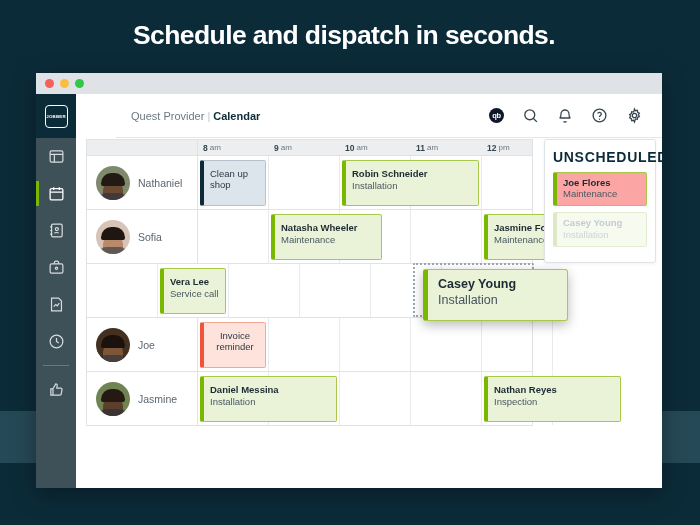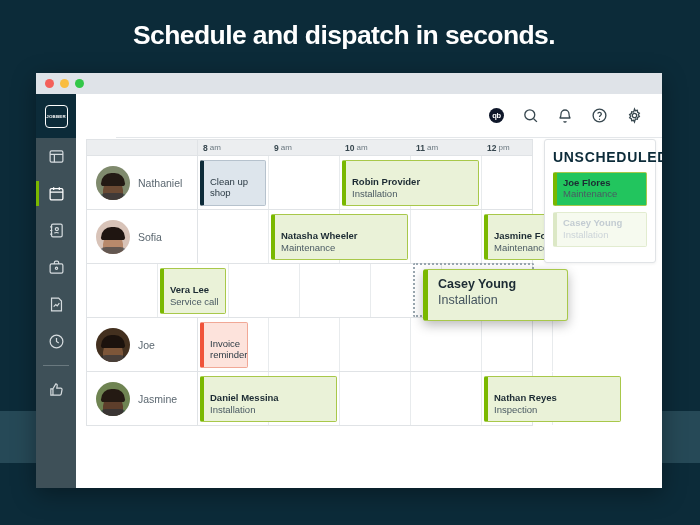--- a/index.html
+++ b/index.html
@@ -109,21 +109,21 @@
 
   .lanes { flex: 1; display: flex; position: relative; }
   .lane { width: 71px; flex-shrink: 0; border-right: 1px solid #e8ebed; }
   .lane:last-child { border-right: none; }
 
   
   .ev {
     position: absolute; top: 4px; height: 46px;
     border: 1px solid #a8c84a; border-left: 4px solid #7ab800;
     background: #eaf2d8; border-radius: 2px;
-    padding: 16px 5px 0 6px; overflow: hidden;
+    padding: 8px 5px 0 6px; overflow: hidden;
   }
   .ev .t { font-size: 9.5px; font-weight: bold; color: #1c2b33; line-height: 1.15; white-space: nowrap; }
   .ev .s { font-size: 9.5px; color: #4a5a63; line-height: 1.2; white-space: nowrap; }
   .ev.task {
     background: #dde5ec; border: 1px solid #b6c2cd; border-left: 4px solid #0c2b39;
   }
   .ev.task .t { font-weight: normal; color: #2b3a44; white-space: normal; }
   .ev.alert {
     background: #fde3dc; border: 1px solid #f1a896; border-left: 4px solid #f0533a;
   }
@@ -150,21 +150,21 @@
     position: absolute; left: 458px; top: 0; width: 112px;
     background: #fff; border: 1px solid #e0e3e6; border-radius: 3px;
     padding: 9px 8px; box-shadow: 0 1px 3px rgba(0,0,0,.06);
   }
   .unsched .hd {
     font-size: 14px; font-weight: bold; color: #0c2b39;
     letter-spacing: .7px; margin-bottom: 7px;
   }
   .ucard {
     border: 1px solid #a8c84a; border-left: 4px solid #7ab800;
-    background: #22c55e; border-radius: 2px; padding: 4px 5px 5px 6px;
+    background: #fca5a5; border-radius: 2px; padding: 4px 5px 5px 6px;
     margin-bottom: 6px;
   }
   .ucard .t { font-size: 9.5px; font-weight: bold; color: #1c2b33; line-height: 1.2; }
   .ucard .s { font-size: 9.5px; color: #4a5a63; line-height: 1.25; }
   .ucard.ghost {
     border-color: #e2ecd0; border-left-color: #dce8c6; background: #f6faef;
   }
   .ucard.ghost .t { color: #c3ccd2; }
   .ucard.ghost .s { color: #ccd4d9; }
 
@@ -272,20 +272,21 @@
             <svg width="17" height="17" viewBox="0 0 24 24" fill="none" stroke="#d6dcdf" stroke-width="1.7">
               <path d="M7 11v9H4v-9zM7 11l4-7c1.4 0 2.2 1 2 2.4L12.4 10H18c1.2 0 2 1 1.8 2.2l-1.1 6c-.15.9-.9 1.8-1.9 1.8H7"></path>
             </svg>
           </span>
         </div>
       </div>
 
       <div class="main">
 
         <div class="topbar">
+          <div class="brand"><span>Quest Provider</span><span class="bar">|</span><b>Calendar</b></div>
           <div class="topicons">
             <div class="qb">qb</div>
             <span>
               <svg width="17" height="17" viewBox="0 0 24 24" fill="none" stroke="#37474f" stroke-width="1.9">
                   <circle cx="11" cy="11" r="7"></circle>
                   <path d="M16.5 16.5L21 21"></path>
                 </svg>
             </span>
             <span>
               <svg width="16" height="16" viewBox="0 0 24 24" fill="none" stroke="#37474f" stroke-width="1.9">
@@ -357,41 +358,41 @@
                   <div class="lanes">
                     <div class="lane"></div>
                     <div class="lane"></div>
                     <div class="lane"></div>
                     <div class="lane"></div>
                     <div class="lane"></div>
                     <div class="ev task" style="left: 2px; width: 66px;">
                       <div class="t">Clean up shop</div>
                     </div>
                     <div class="ev" style="left: 144px; width: 137px;">
-                      <div class="t">Robin Provider</div>
+                      <div class="t">Robin Schneider</div>
                       <div class="s">Installation</div>
                     </div>
                   </div>
                 </div>
                 <div class="row">
                   <div class="who">
                     <div class="avatar" style="background: rgb(216, 195, 184);">
                       <div style="position:absolute;left:7px;top:14px;width:20px;height:22px;border-radius:10px 10px 6px 6px;background:#b8896b;"></div>
                       <div style="position:absolute;left:5px;top:7px;width:24px;height:13px;border-radius:12px 12px 3px 3px;background:#1f1511;"></div>
                       <div style="position:absolute;left:2px;top:27px;width:30px;height:10px;border-radius:8px 8px 0 0;background:rgba(30,45,60,.55);"></div>
                     </div>
                     <span class="nm">Sofia</span>
                   </div>
                   <div class="lanes">
                     <div class="lane"></div>
                     <div class="lane"></div>
                     <div class="lane"></div>
                     <div class="lane"></div>
                     <div class="lane"></div>
-                    <div class="ev" style="left: 73px; width: 137px;">
+                    <div class="ev" style="left: 73px; width: 111px;">
                       <div class="t">Natasha Wheeler</div>
                       <div class="s">Maintenance</div>
                     </div>
                     <div class="ev" style="left: 286px; width: 137px;">
                       <div class="t">Jasmine Fox</div>
                       <div class="s">Maintenance</div>
                     </div>
                   </div>
                 </div>
                 <div class="row">
@@ -415,21 +416,21 @@
                       <div style="position:absolute;left:2px;top:27px;width:30px;height:10px;border-radius:8px 8px 0 0;background:rgba(30,45,60,.55);"></div>
                     </div>
                     <span class="nm">Joe</span>
                   </div>
                   <div class="lanes">
                     <div class="lane"></div>
                     <div class="lane"></div>
                     <div class="lane"></div>
                     <div class="lane"></div>
                     <div class="lane"></div>
-                    <div class="ev alert" style="left: 2px; width: 48px;">
+                    <div class="ev alert" style="left: 2px; width: 66px; text-align: center;">
                       <div class="t">Invoice reminder</div>
                     </div>
                   </div>
                 </div>
                 <div class="row">
                   <div class="who">
                     <div class="avatar" style="background: rgb(111, 132, 82);">
                       <div style="position:absolute;left:7px;top:14px;width:20px;height:22px;border-radius:10px 10px 6px 6px;background:#5d3e2b;"></div>
                       <div style="position:absolute;left:5px;top:7px;width:24px;height:13px;border-radius:12px 12px 3px 3px;background:#241a13;"></div>
                       <div style="position:absolute;left:2px;top:27px;width:30px;height:10px;border-radius:8px 8px 0 0;background:rgba(30,45,60,.55);"></div>

